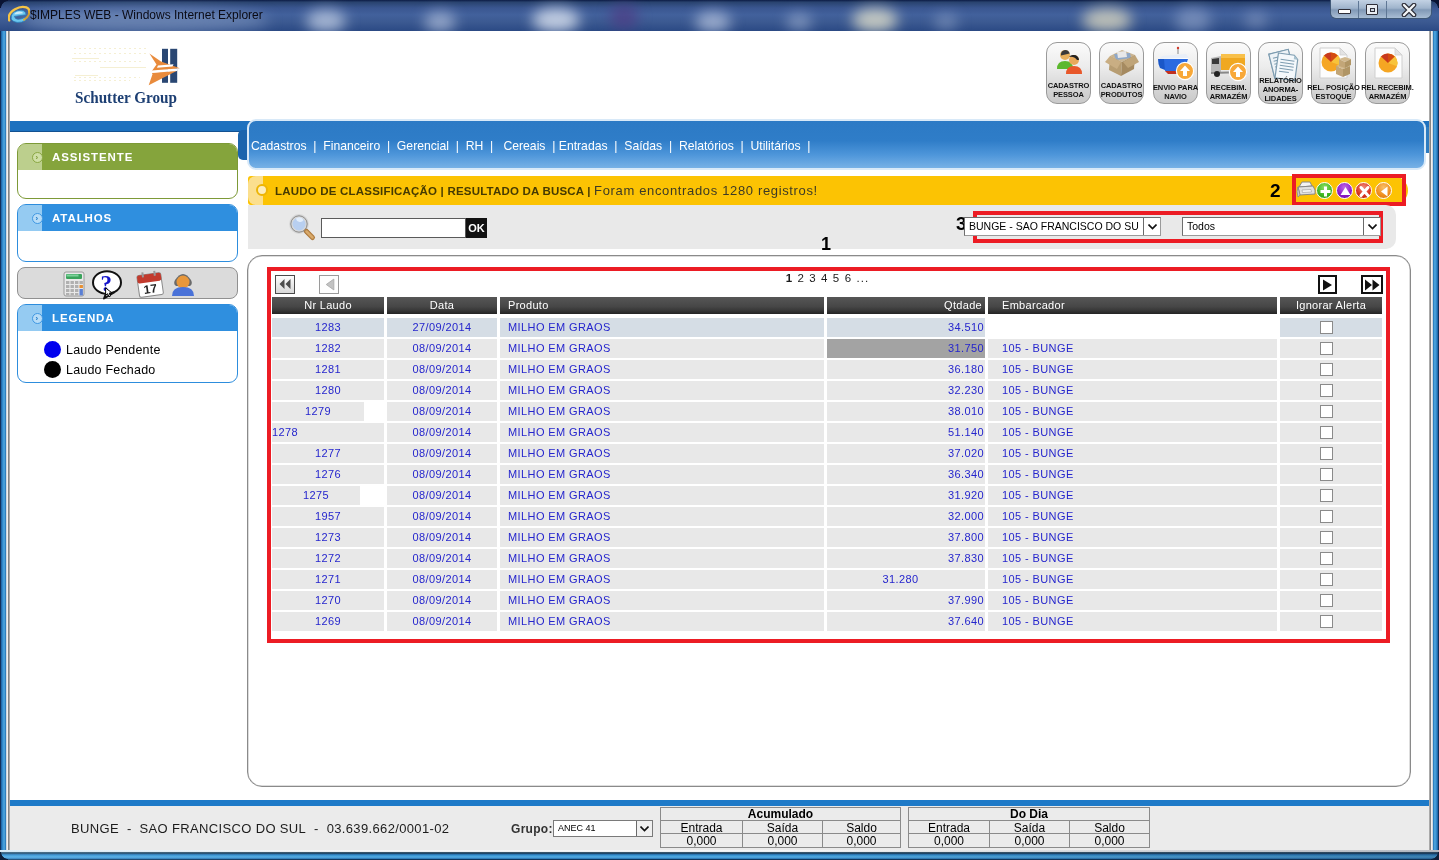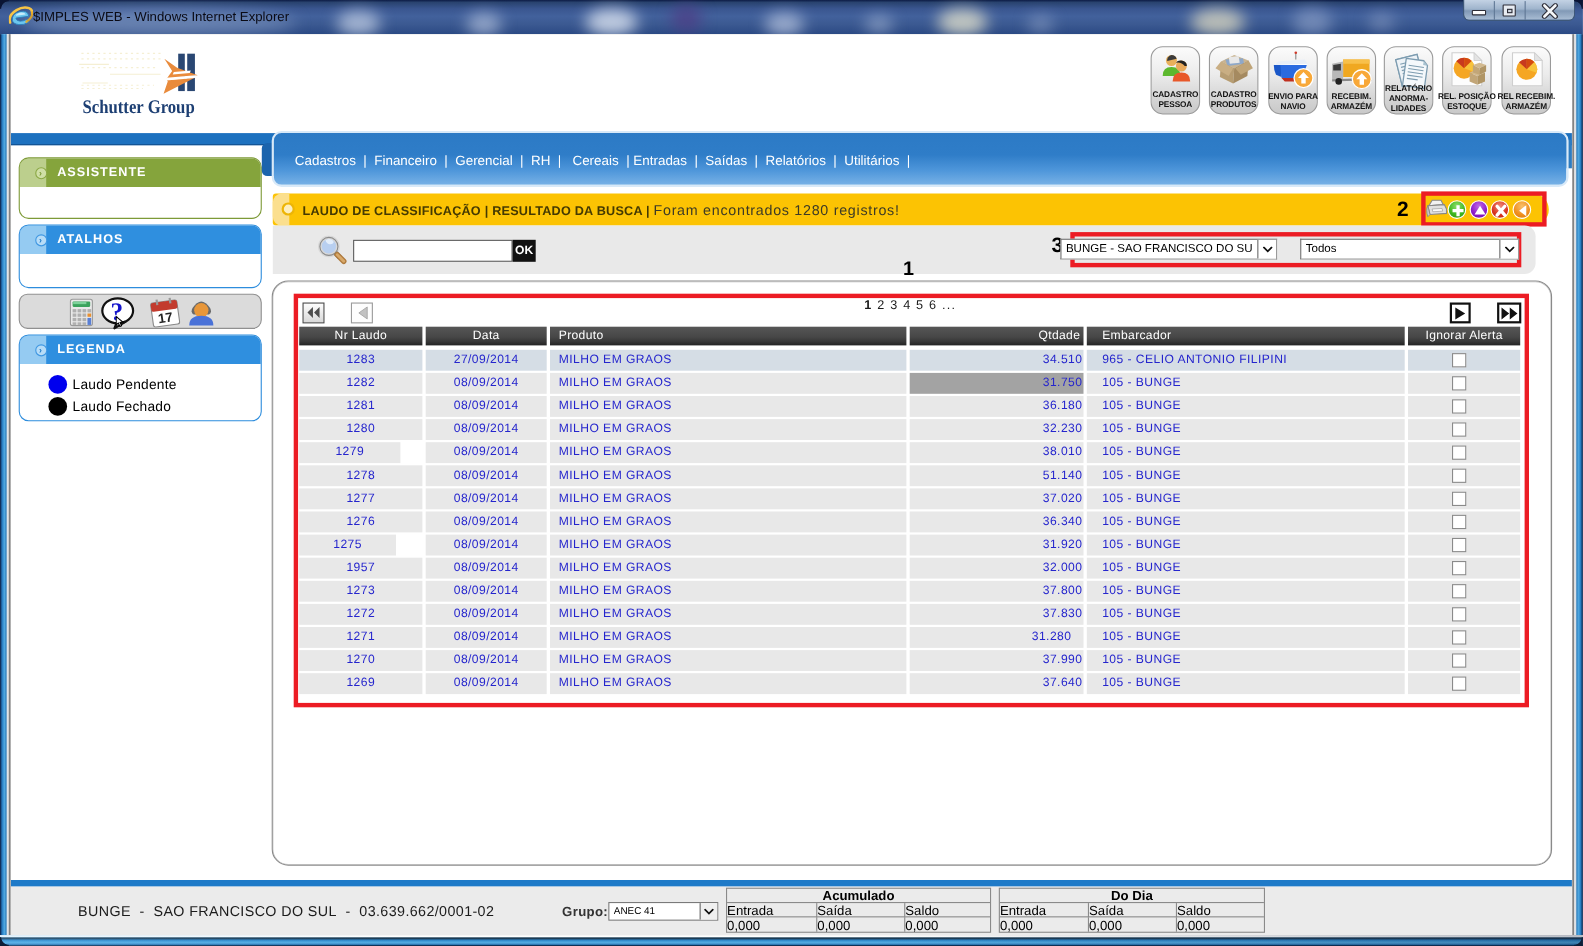--- a/index.html
+++ b/index.html
@@ -40,21 +40,21 @@
 #legenda .phead{background:#2f8fdf}
 #legenda .pcap{background:#95cbf2}
 #legenda .pring{background:#b7dcf7;border:1.5px solid #3f97e2}
 #legenda .parrow{color:#1d7ac9}
 #iconbar{position:absolute;left:17px;top:267px;width:221px;height:32px;background:#dbdbdb;border:1px solid #909090;border-radius:8px}
 .leg-row{position:absolute;left:26px;font-size:12.5px;color:#000;letter-spacing:.2px}
 .leg-dot{position:absolute;left:26px;width:17px;height:17px;border-radius:50%}
 
 #menutabL{left:238px;top:130px;width:14px;height:30px;background:#1b64ad;border-radius:5px 0 0 5px}
 #menutabR{left:1423px;top:127px;width:6px;height:26px;background:#2e7cc0}
-#menubar{left:247px;top:119px;width:1179px;height:51px;border-radius:9px;border:2px solid #d8e9f8;background:linear-gradient(180deg,#2c7ac5 0%,#2f7dc8 42%,#4e96da 72%,#77b1e6 100%);color:#fff;font-size:12.2px;line-height:51px;padding-left:19px;letter-spacing:0;white-space:pre}
+#menubar{left:247px;top:119px;width:1179px;height:51px;border-radius:9px;border:2px solid #d8e9f8;background:linear-gradient(180deg,#2c7ac5 0%,#2f7dc8 42%,#4e96da 72%,#77b1e6 100%);color:#fff;font-size:12.2px;line-height:51px;padding-left:2px;letter-spacing:0;white-space:pre}
 
 #ybar{left:248px;top:176px;width:1160px;height:29px;background:#fcc303;border-radius:3px 15px 15px 3px}
 #ycap{left:248px;top:176px;width:15px;height:29px;background:#fbdf8e;border-radius:8px 0 0 8px}
 #yring{left:256px;top:184px;width:12px;height:12px;border-radius:50%;background:#fdeebe;border:2px solid #edb506}
 #ytext{left:275px;top:176px;height:29px;line-height:29px;font-size:11.5px;font-weight:bold;color:#453a02;letter-spacing:.2px}
 #ytext .reg{font-weight:normal;font-size:13px;color:#3c3a26;letter-spacing:.65px}
 #num2{left:1270px;top:180px;font-size:19px;font-weight:bold;color:#000}
 #redbox2{left:1292px;top:174px;width:114px;height:32px;border:4px solid #ec1c24}
 .cbtn{position:absolute;top:182px;width:17px;height:17px;border-radius:50%;border:1px solid #fff}
 
@@ -78,21 +78,21 @@
 .row{position:absolute;height:19px;font-size:11px;letter-spacing:.4px;color:#2525cd;line-height:19px}
 .rc{position:absolute;top:0;height:19px}
 
 #fblue{left:10px;top:800px;width:1419px;height:6px;background:#1e7ac8}
 #fgray{left:10px;top:806px;width:1419px;height:44px;background:#ebebeb}
 #ftext{left:71px;top:821px;font-size:13px;color:#1c1c1c;letter-spacing:.35px}
 #fgrupo{left:511px;top:822px;font-size:12px;font-weight:bold;color:#333;letter-spacing:.3px}
 .ftable{position:absolute;top:807px;border:1px solid #8a8a8a;background:#ebebeb}
 .ft-title{height:13px;font-size:12px;font-weight:bold;text-align:center;line-height:12px;border-bottom:1px solid #8a8a8a}
 .ft-cells{position:relative;height:26px}
-.ftc{position:absolute;font-size:12px;text-align:left;border-right:1px solid #8a8a8a}
+.ftc{position:absolute;font-size:12px;text-align:center;border-right:1px solid #8a8a8a}
 </style></head><body>
 
 <div class="abs" id="titlebar">
   <div class="glow" style="left:20px;top:8px;width:250px;height:26px;background:rgba(145,168,205,.5)"></div>
   <div class="glow" style="left:306px;top:10px;width:40px;height:22px;background:rgba(200,212,232,.75)"></div>
   <div class="glow" style="left:424px;top:12px;width:32px;height:20px;background:rgba(195,208,230,.65)"></div>
   <div class="glow" style="left:532px;top:8px;width:48px;height:24px;background:rgba(225,232,244,.8)"></div>
   <div class="glow" style="left:610px;top:4px;width:28px;height:26px;background:rgba(80,55,130,.65)"></div>
   <div class="glow" style="left:695px;top:12px;width:36px;height:20px;background:rgba(198,210,232,.7)"></div>
   <div class="glow" style="left:786px;top:14px;width:26px;height:16px;background:rgba(185,200,226,.55)"></div>
@@ -369,23 +369,20 @@
       </div>
       <div class="rc" style="left:115px;width:110px;background:#d5dde5">
         <div style="text-align:center">27/09/2014</div>
       </div>
       <div class="rc" style="left:228px;width:324px;background:#d5dde5">
         <div style="padding-left:8px">MILHO EM GRAOS</div>
       </div>
       <div class="rc" style="left:555px;width:158px;background:#d5dde5">
         <div style="text-align:right;padding-right:1px">34.510</div>
       </div>
-      <div class="rc" style="left:716px;width:289px;background:#d5dde5">
-        <div style="padding-left:14px">965 - CELIO ANTONIO FILIPINI</div>
-      </div>
       <div class="rc" style="left:1008px;width:102px;background:#d5dde5">
         <div style="text-align:center;line-height:0;padding-right:9px"><span style="display:inline-block;width:13px;height:13px;background:#fff;border:1px solid #8a8a8a;margin-top:3px"></span></div>
       </div>
     </div>
 <div class="row" style="left:272px;top:339px;width:1110px">
       <div class="rc" style="left:0px;width:112px;background:#e8e8e8">
         <div style="text-align:center">1282</div>
       </div>
       <div class="rc" style="left:115px;width:110px;background:#e8e8e8">
         <div style="text-align:center">08/09/2014</div>
@@ -458,21 +455,21 @@
       </div>
       <div class="rc" style="left:716px;width:289px;background:#e8e8e8">
         <div style="padding-left:14px">105 - BUNGE</div>
       </div>
       <div class="rc" style="left:1008px;width:102px;background:#e8e8e8">
         <div style="text-align:center;line-height:0;padding-right:9px"><span style="display:inline-block;width:13px;height:13px;background:#fff;border:1px solid #8a8a8a;margin-top:3px"></span></div>
       </div>
     </div>
 <div class="row" style="left:272px;top:423px;width:1110px">
       <div class="rc" style="left:0px;width:112px;background:#e8e8e8">
-        <div style="text-align:center">1278</div>
+        <div style="text-align:left">1278</div>
       </div>
       <div class="rc" style="left:115px;width:110px;background:#e8e8e8">
         <div style="text-align:center">08/09/2014</div>
       </div>
       <div class="rc" style="left:228px;width:324px;background:#e8e8e8">
         <div style="padding-left:8px">MILHO EM GRAOS</div>
       </div>
       <div class="rc" style="left:555px;width:158px;background:#e8e8e8">
         <div style="text-align:right;padding-right:1px">51.140</div>
       </div>
@@ -607,21 +604,21 @@
       <div class="rc" style="left:0px;width:112px;background:#e8e8e8">
         <div style="text-align:center">1271</div>
       </div>
       <div class="rc" style="left:115px;width:110px;background:#e8e8e8">
         <div style="text-align:center">08/09/2014</div>
       </div>
       <div class="rc" style="left:228px;width:324px;background:#e8e8e8">
         <div style="padding-left:8px">MILHO EM GRAOS</div>
       </div>
       <div class="rc" style="left:555px;width:158px;background:#e8e8e8">
-        <div style="text-align:right;padding-right:11px">31.280</div>
+        <div style="text-align:center;padding-right:11px">31.280</div>
       </div>
       <div class="rc" style="left:716px;width:289px;background:#e8e8e8">
         <div style="padding-left:14px">105 - BUNGE</div>
       </div>
       <div class="rc" style="left:1008px;width:102px;background:#e8e8e8">
         <div style="text-align:center;line-height:0;padding-right:9px"><span style="display:inline-block;width:13px;height:13px;background:#fff;border:1px solid #8a8a8a;margin-top:3px"></span></div>
       </div>
     </div>
 <div class="row" style="left:272px;top:591px;width:1110px">
       <div class="rc" style="left:0px;width:112px;background:#e8e8e8">

